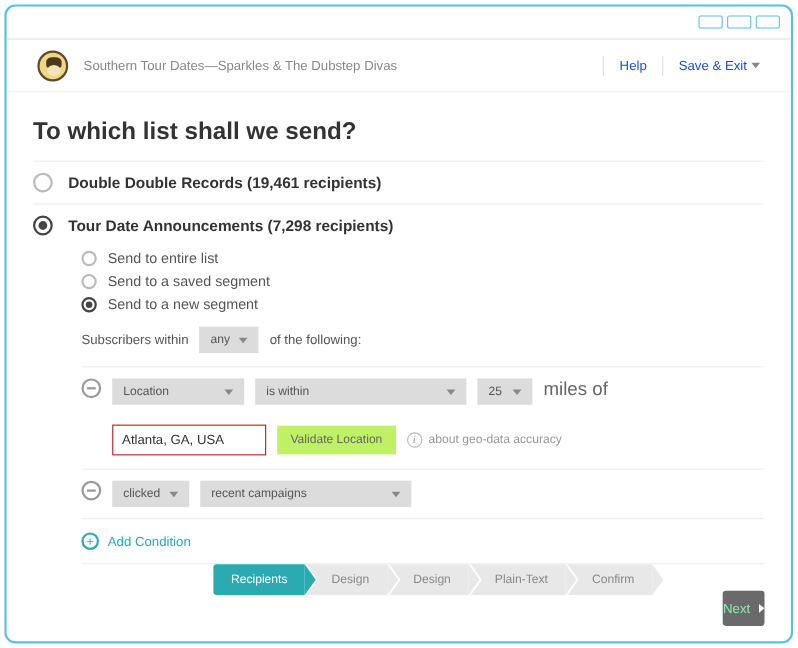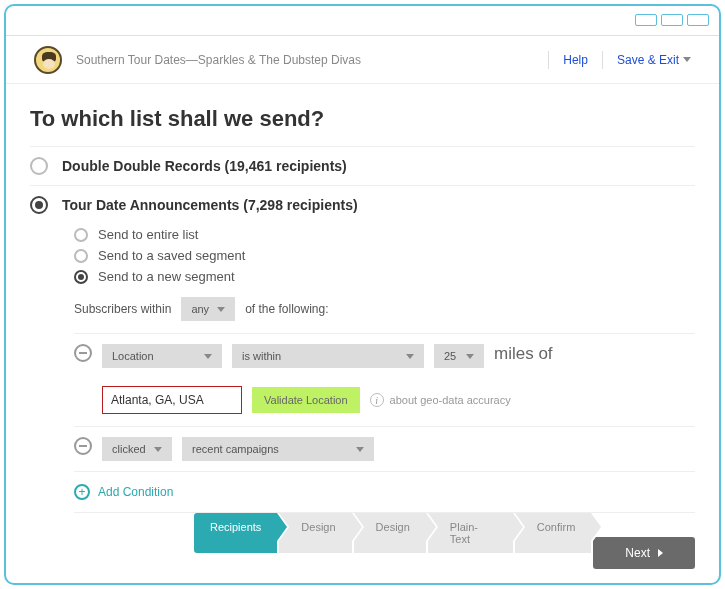--- a/index.html
+++ b/index.html
@@ -50,21 +50,21 @@
 .add-row { display: flex; align-items: center; gap: 8px; padding: 12px 0; color: #2baab1; font-size: 12px; cursor: pointer; border-top: 1px solid #eee; }
 .plus { width: 16px; height: 16px; border: 2px solid #2baab1; border-radius: 50%; display: flex; align-items: center; justify-content: center; font-size: 12px; line-height: 1; }
 .footer { position: absolute; bottom: 14px; left: 28px; right: 24px; display: flex; align-items: flex-start; }
 .steps { display: flex; margin-left: 160px; }
 .step { background: #e8e8e8; color: #888; font-size: 11px; padding: 8px 16px 8px 22px; position: relative; margin-right: 2px; }
 .step::after { content: ""; position: absolute; right: -10px; top: 0; width: 0; height: 0; border-top: 14px solid transparent; border-bottom: 14px solid transparent; border-left: 10px solid #e8e8e8; z-index: 2; }
 .step::before { content: ""; position: absolute; right: -12px; top: 0; width: 0; height: 0; border-top: 14px solid transparent; border-bottom: 14px solid transparent; border-left: 10px solid #fff; z-index: 1; }
 .step.active { background: #2baab1; color: #fff; }
 .step.active::after { border-left-color: #2baab1; }
 .step:first-child { padding-left: 16px; border-radius: 3px 0 0 3px; }
-.next-btn { margin-left: auto; background: #6a6a6a; color: #ffffff; border: none; padding: 9px 32px; font-size: 12px; border-radius: 3px; display: flex; align-items: center; gap: 8px; cursor: pointer; margin-top: 24px; }
+.next-btn { margin-left: auto; background: #6a6a6a; color: #86efac; border: none; padding: 9px 0; font-size: 12px; border-radius: 3px; display: flex; align-items: center; gap: 8px; cursor: pointer; margin-top: 24px; }
 .chev-r { width: 0; height: 0; border-top: 4px solid transparent; border-bottom: 4px solid transparent; border-left: 5px solid #fff; }
 </style>
 </head>
 <body>
 
 <div class="outer">
   <div class="browser-bar">
     <div class="win-btns">
       <div class="win-btn"></div>
       <div class="win-btn"></div>

